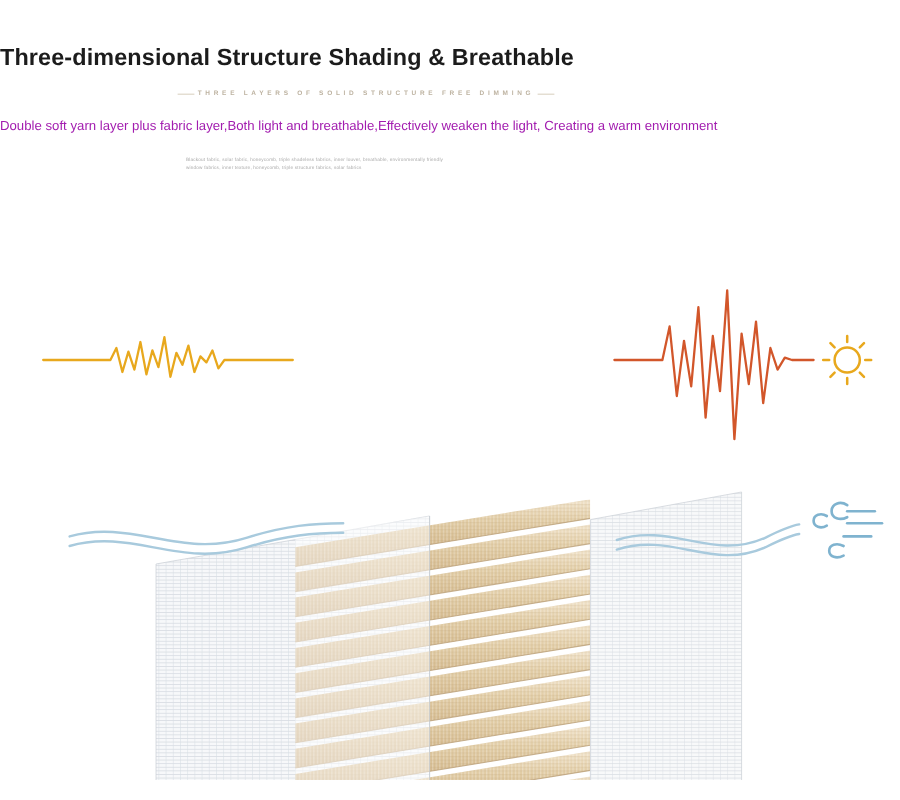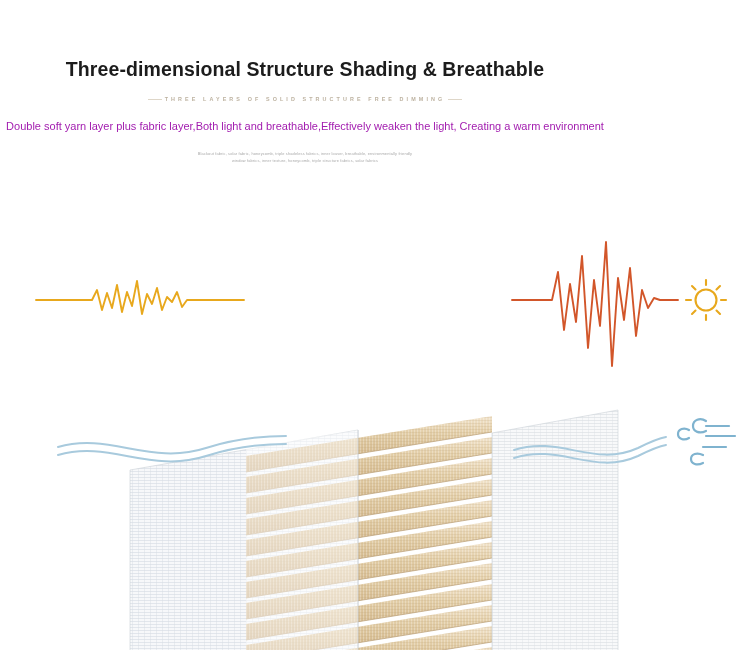--- a/index.html
+++ b/index.html
@@ -14,22 +14,21 @@
     overflow: hidden;
     font-family: "Liberation Sans", sans-serif;
     color: #222222;
     position: relative;
   }
 
   
   .header {
     width: 610px;
     padding-top: 36px;
-    text-align: center;
-    margin-top: 21px;
+    text-align: left;
   }
   .main-title {
     font-size: 19.5px;
     font-weight: 700;
     color: #1c1c1c;
     letter-spacing: 0.1px;
     line-height: 1.25;
     margin: 0;
   }
   .tagline-row {

